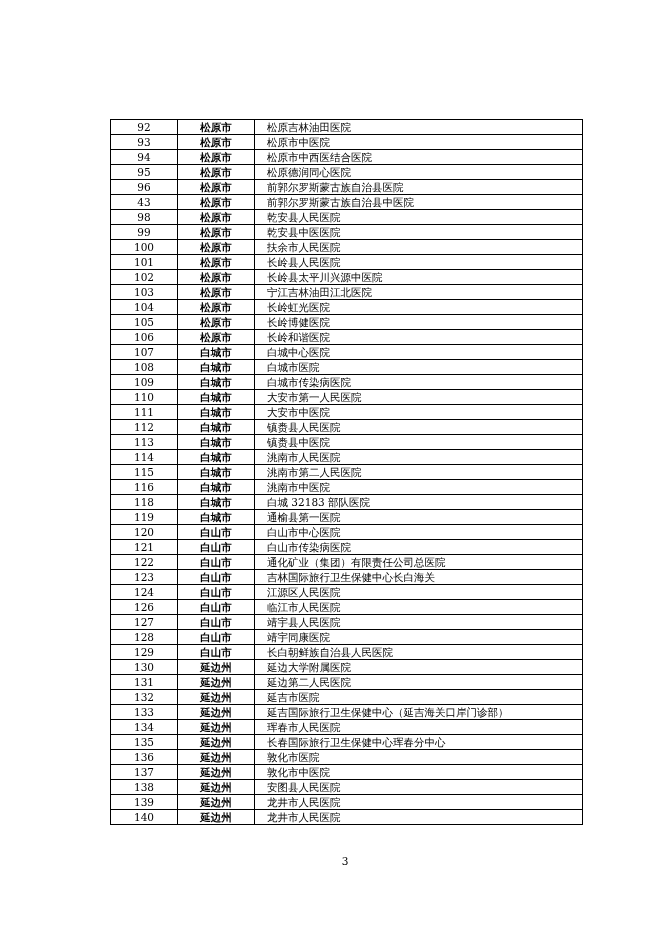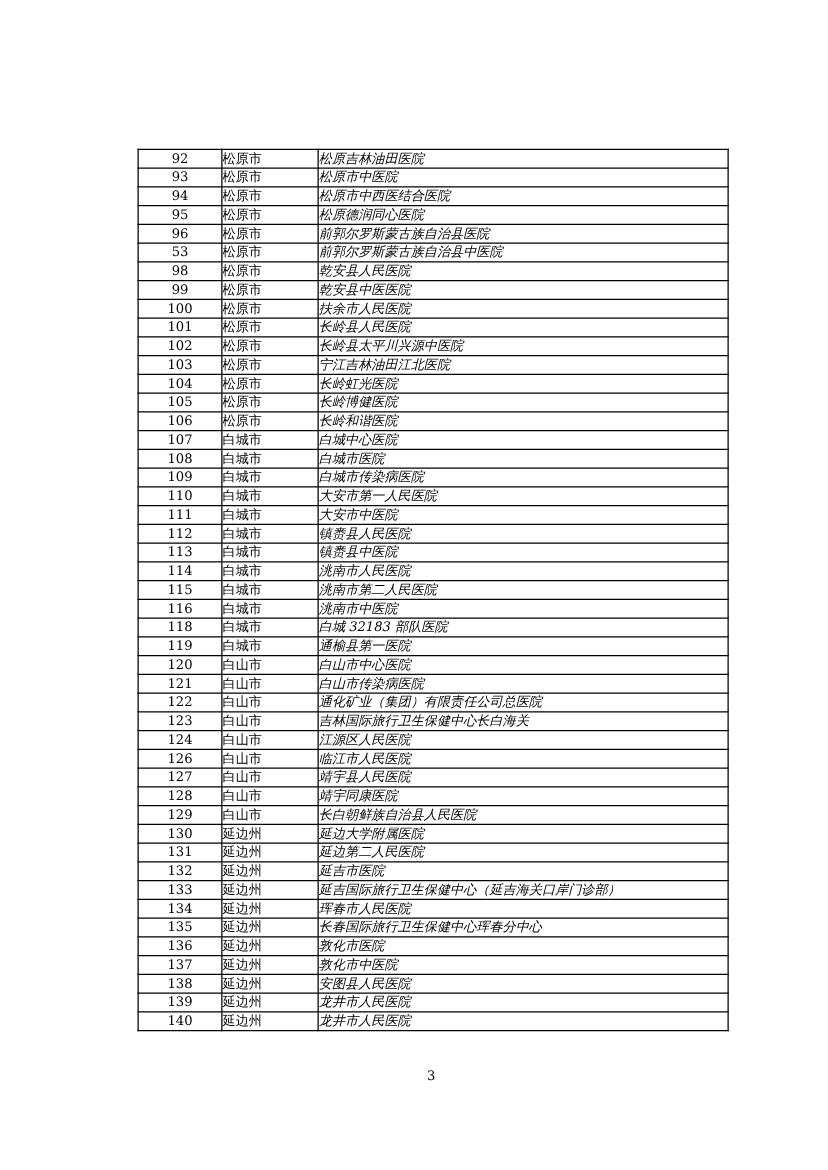--- a/index.html
+++ b/index.html
@@ -48,26 +48,27 @@
     font-family: "DejaVu Serif", "Liberation Serif", serif;
     white-space: nowrap;
     overflow: hidden;
   }
 
   td.cell-index {
     text-align: center;
   }
 
   td.cell-region {
-    text-align: left;
+    text-align: center;
+    font-weight: bold;
   }
 
   td.cell-name {
     text-align: left;
-    font-style: italic;
+    padding-left: 12px;
   }
 
   .page-number {
     position: absolute;
     left: 0;
     top: 855px;
     width: 662px;
     text-align: center;
     font-size: 10.5px;
     font-family: "DejaVu Serif", "Liberation Serif", serif;
@@ -105,21 +106,21 @@
           <td class="cell-index">95</td>
           <td class="cell-region">松原市</td>
           <td class="cell-name">松原德润同心医院</td>
         </tr>
         <tr>
           <td class="cell-index">96</td>
           <td class="cell-region">松原市</td>
           <td class="cell-name">前郭尔罗斯蒙古族自治县医院</td>
         </tr>
         <tr>
-          <td class="cell-index">53</td>
+          <td class="cell-index">43</td>
           <td class="cell-region">松原市</td>
           <td class="cell-name">前郭尔罗斯蒙古族自治县中医院</td>
         </tr>
         <tr>
           <td class="cell-index">98</td>
           <td class="cell-region">松原市</td>
           <td class="cell-name">乾安县人民医院</td>
         </tr>
         <tr>
           <td class="cell-index">99</td>

